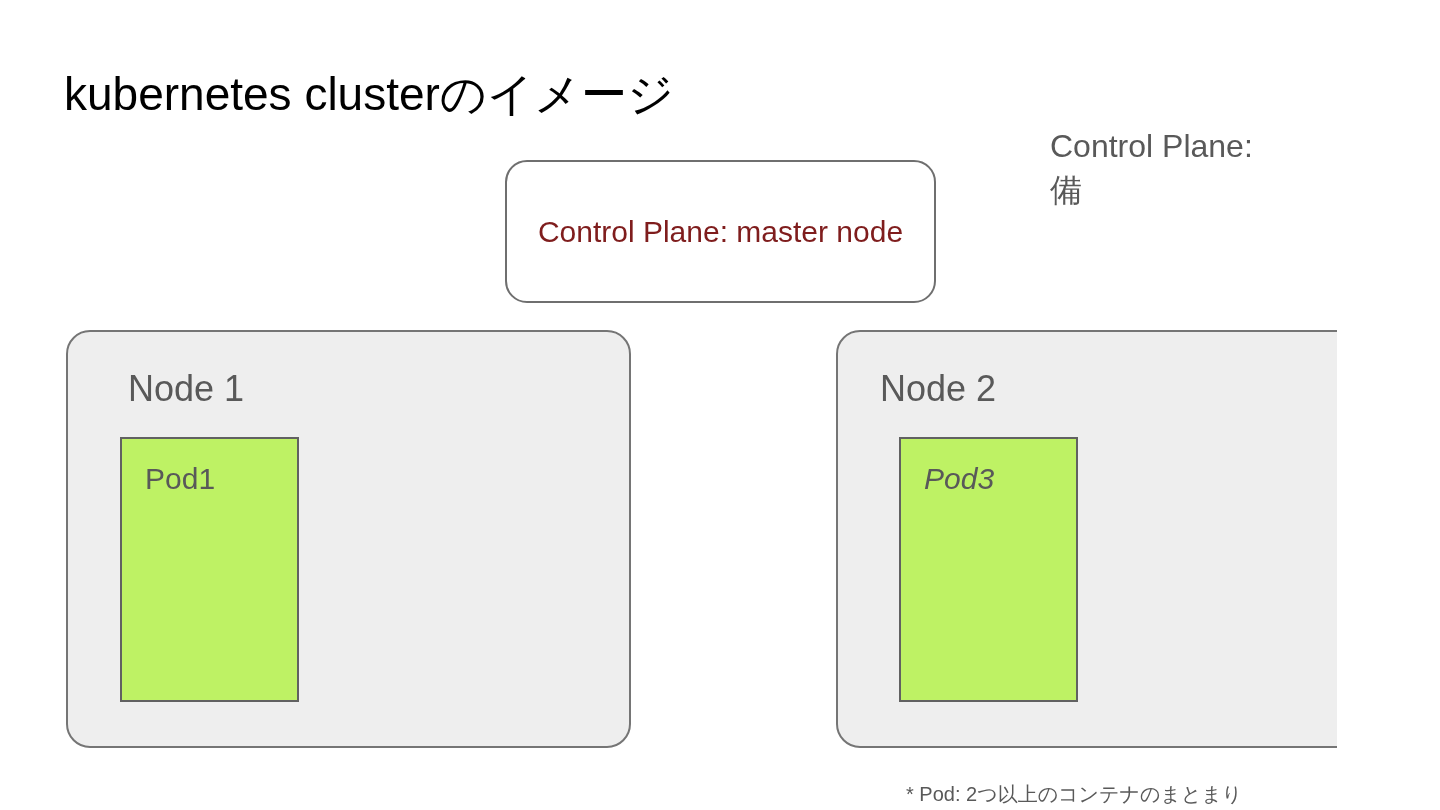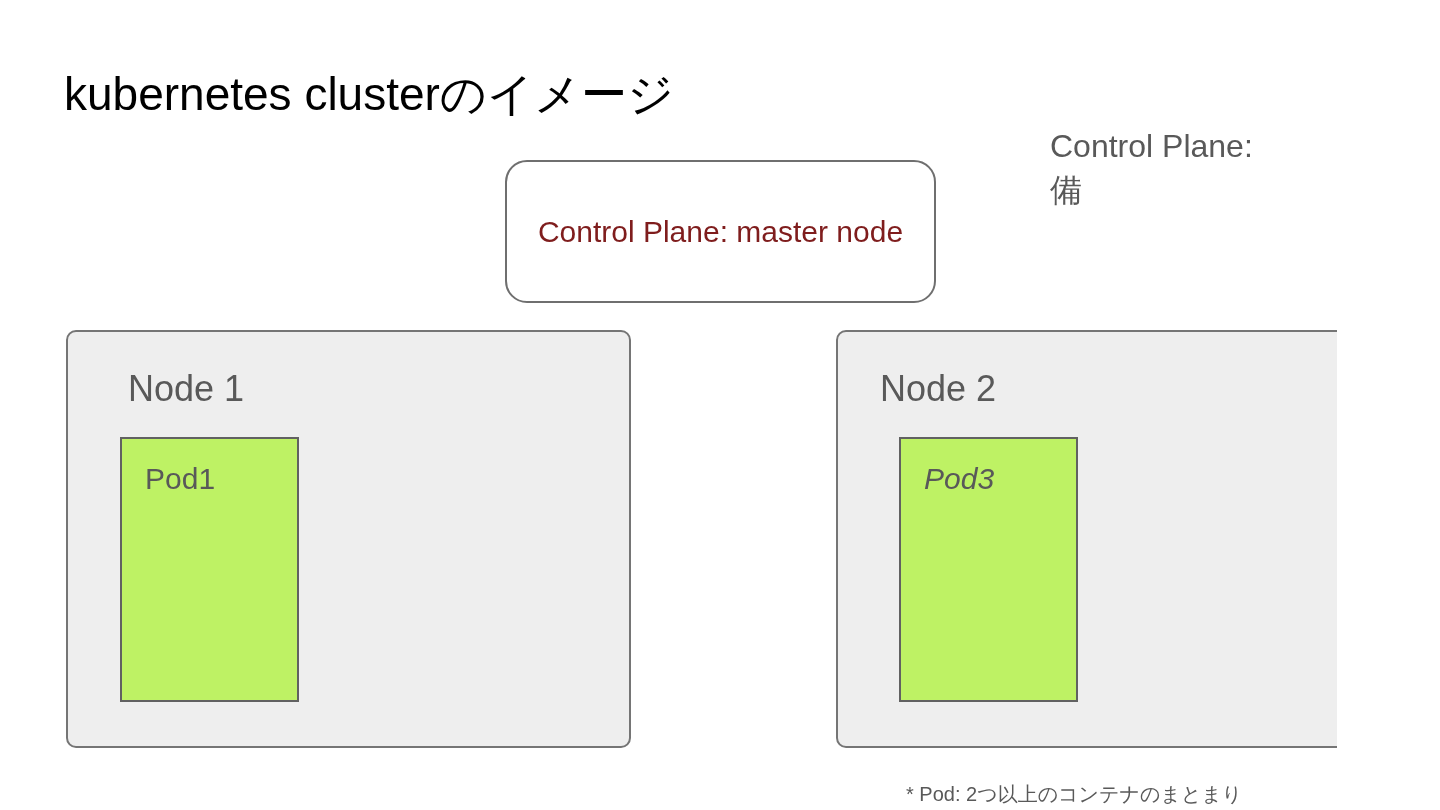--- a/index.html
+++ b/index.html
@@ -55,21 +55,21 @@
     color: var(--muted-text, #595959);
     margin-left: 43px;
   }
   .node {
     position: absolute;
     top: 330px;
     height: 418px;
     box-sizing: border-box;
     background: var(--node-fill, #eeeeee);
     border: 2px solid var(--node-border, #757575);
-    border-radius: 10px;
+    border-radius: 24px;
   }
   .node1 { left: 66px;  width: 565px; }
   .node2 { left: 836px; width: 557px; }
   .node-label {
     position: absolute;
     top: 36px;
     font-size: 36px;
     color: var(--muted-text, #595959);
     white-space: nowrap;
   }

